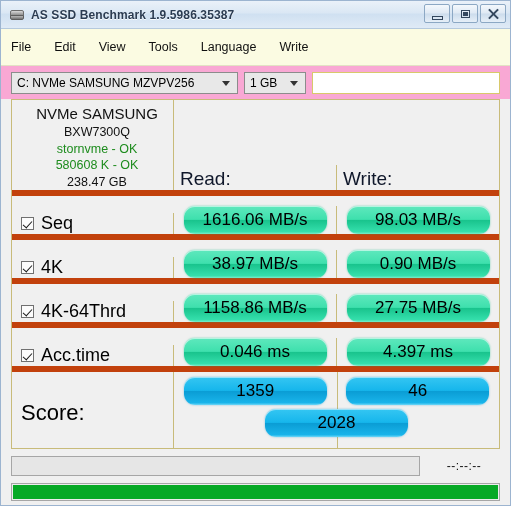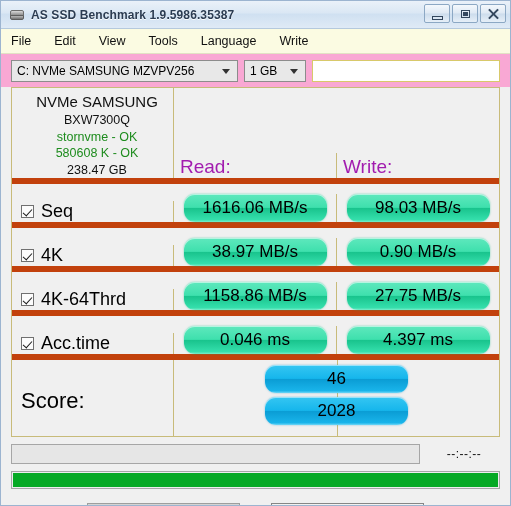--- a/index.html
+++ b/index.html
@@ -106,21 +106,21 @@
     position: absolute;
     left: 6px; top: 8px;
     width: 13px; height: 2px;
     background: #33475e;
   }
   .win-btn .glyph-close-a { transform: rotate(45deg); }
   .win-btn .glyph-close-b { transform: rotate(-45deg); }
 
   
   .menubar {
-    height: 25px;
+    height: 37px;
     background: #fbfbe2;
     border-bottom: 1px solid #e2e2c4;
     display: flex;
     align-items: center;
     padding-left: 10px;
     box-sizing: border-box;
     text-align: center;
   }
   .menu-item {
     font-size: 12.5px;
@@ -210,21 +210,21 @@
 
   
   .row-header { height: 90px; }
   .row-header .cell-val {
     align-items: flex-start;
     justify-content: flex-start;
     padding: 3px 0 0 6px;
   }
   .hdr-text {
     font-size: 19px;
-    color: #a21caf;
+    color: #0f172a;
   }
   .drive-info {
     display: flex;
     flex-direction: column;
     justify-content: flex-start;
     padding-top: 5px;
     line-height: 1.32;
   }
   .drive-name { font-size: 15px; color: #111; }
   .drive-fw   { font-size: 12.5px; color: #111; }
@@ -510,20 +510,23 @@
     </div>
 
     <div class="grid-row row-score">
       <div class="cell-label">
         <span class="score-label">Score:</span>
       </div>
       <div class="score-area">
         <span class="score-divider"></span>
         <div class="score-top">
           <div class="score-slot">
+            <div class="pill pill-blue">1359</div>
+          </div>
+          <div class="score-slot">
             <div class="pill pill-blue">46</div>
           </div>
         </div>
         <div class="score-bottom">
           <div class="pill pill-blue">2028</div>
         </div>
       </div>
     </div>
   </div>
 

